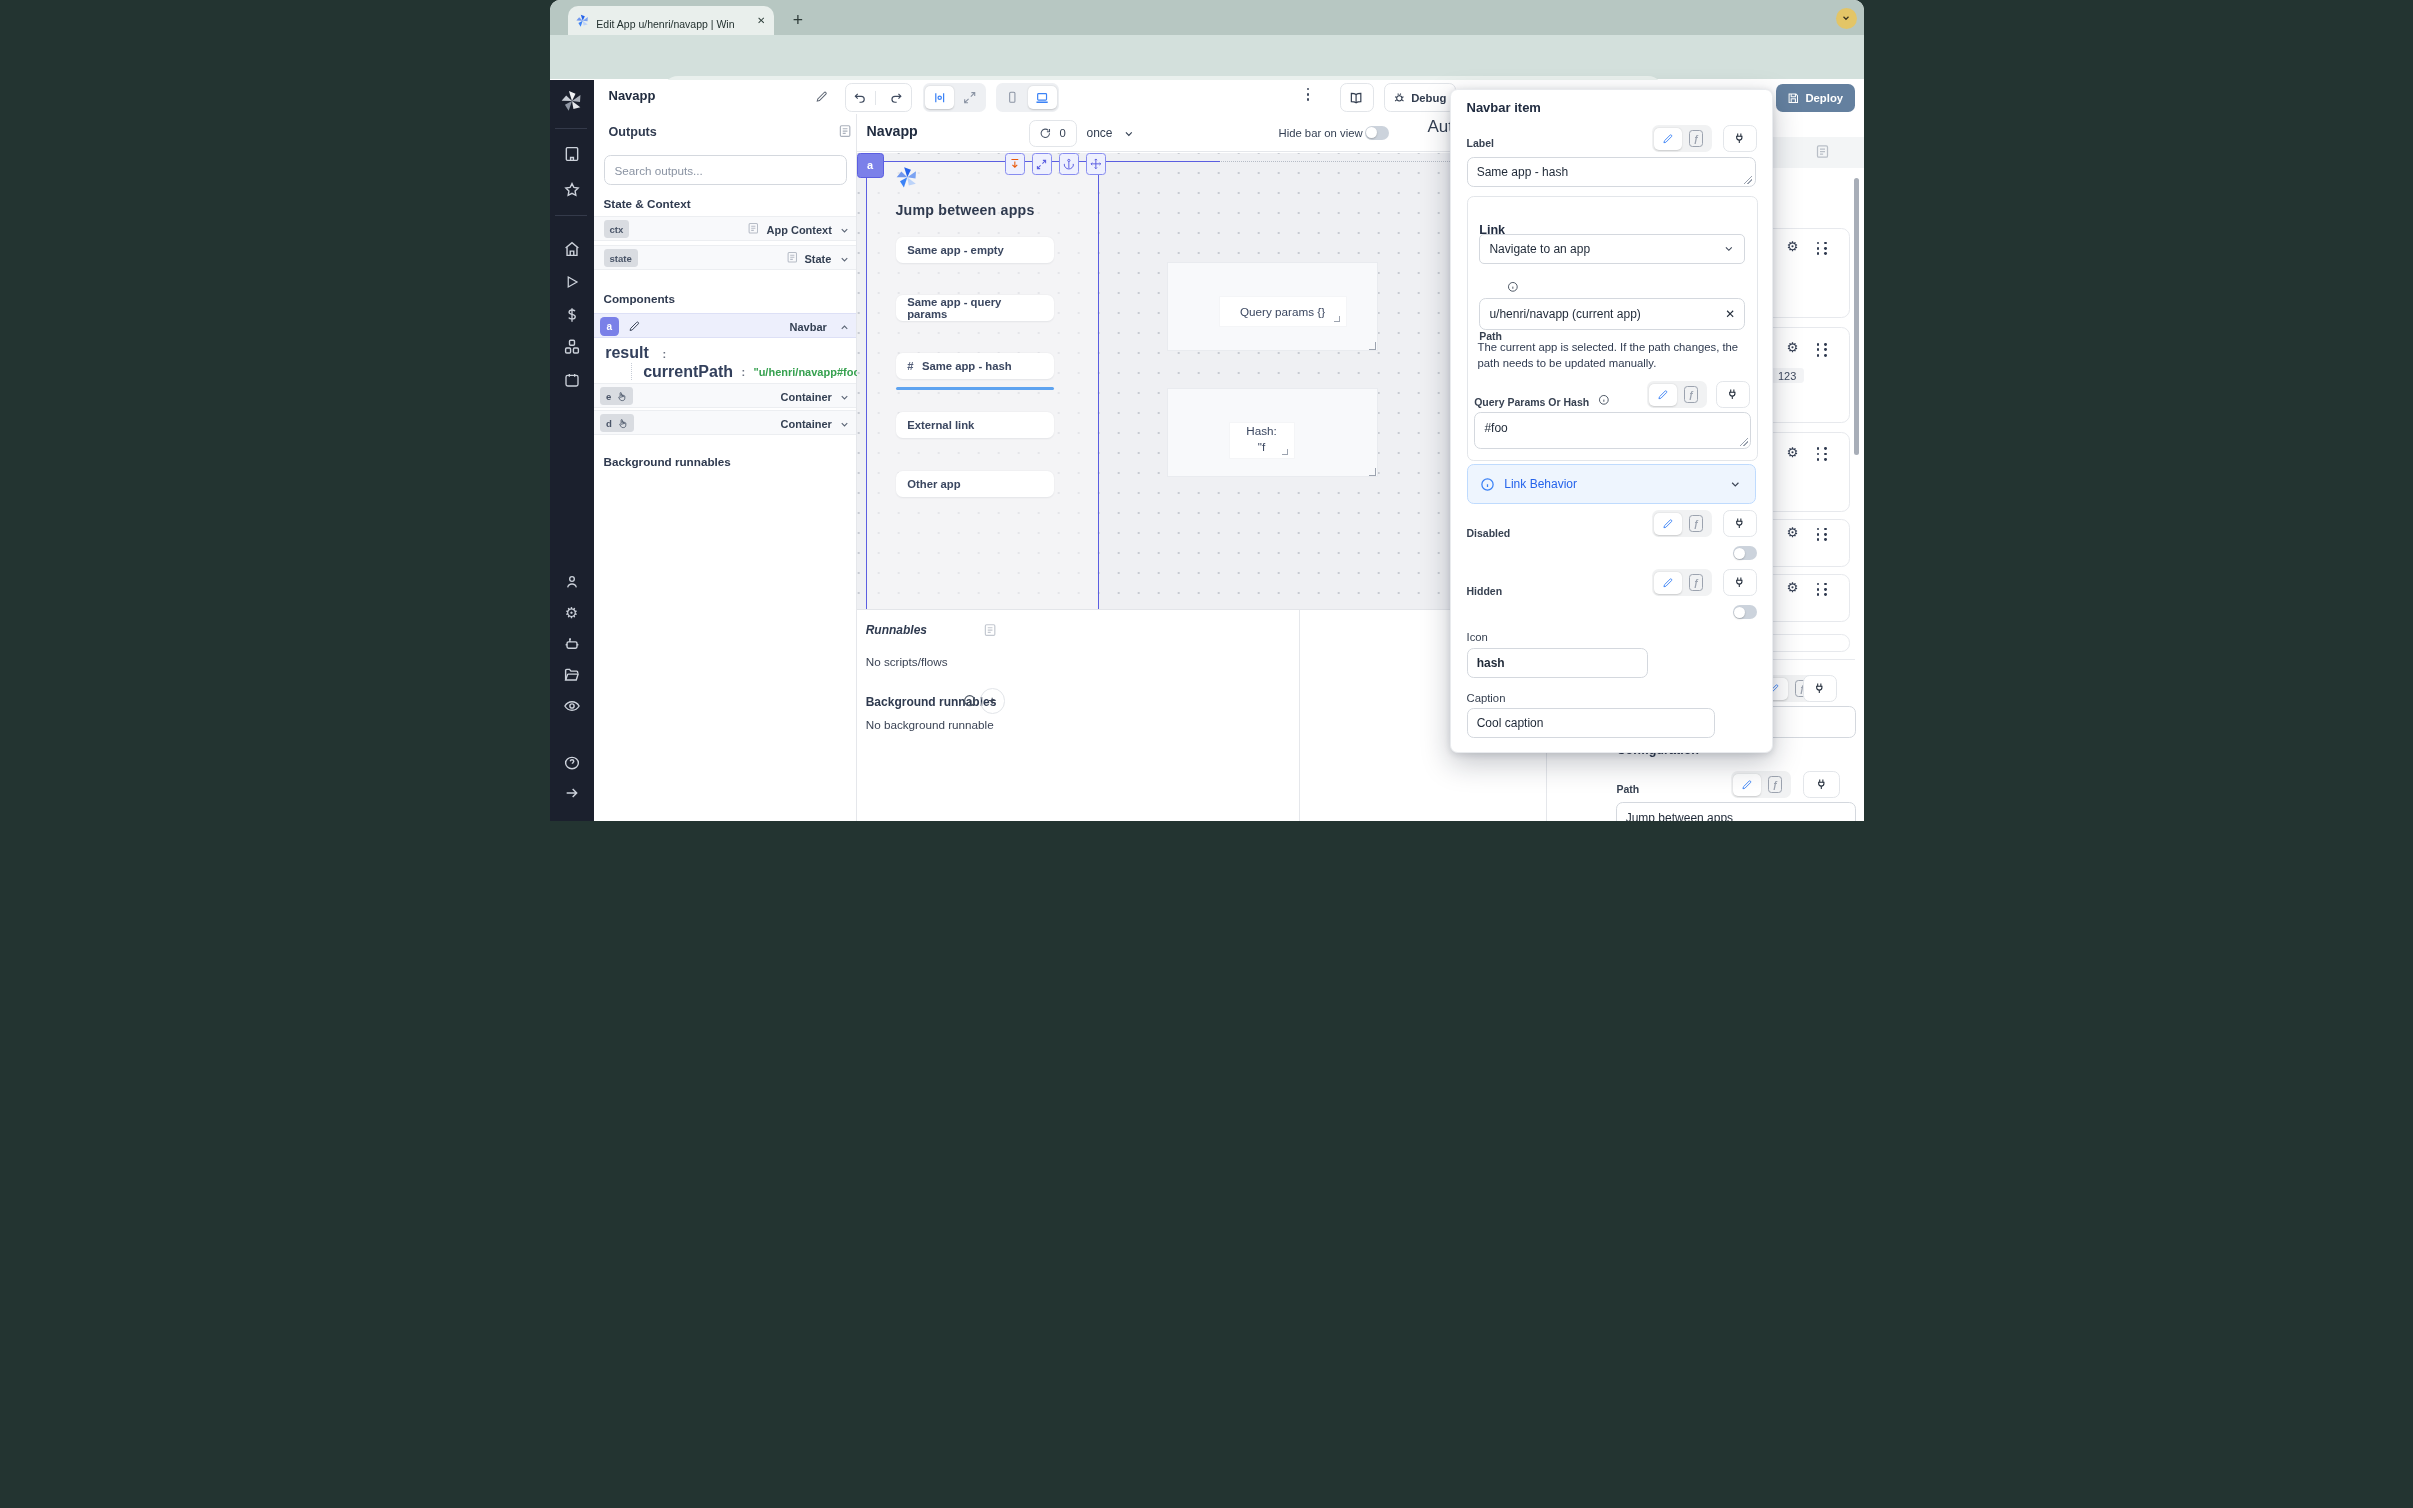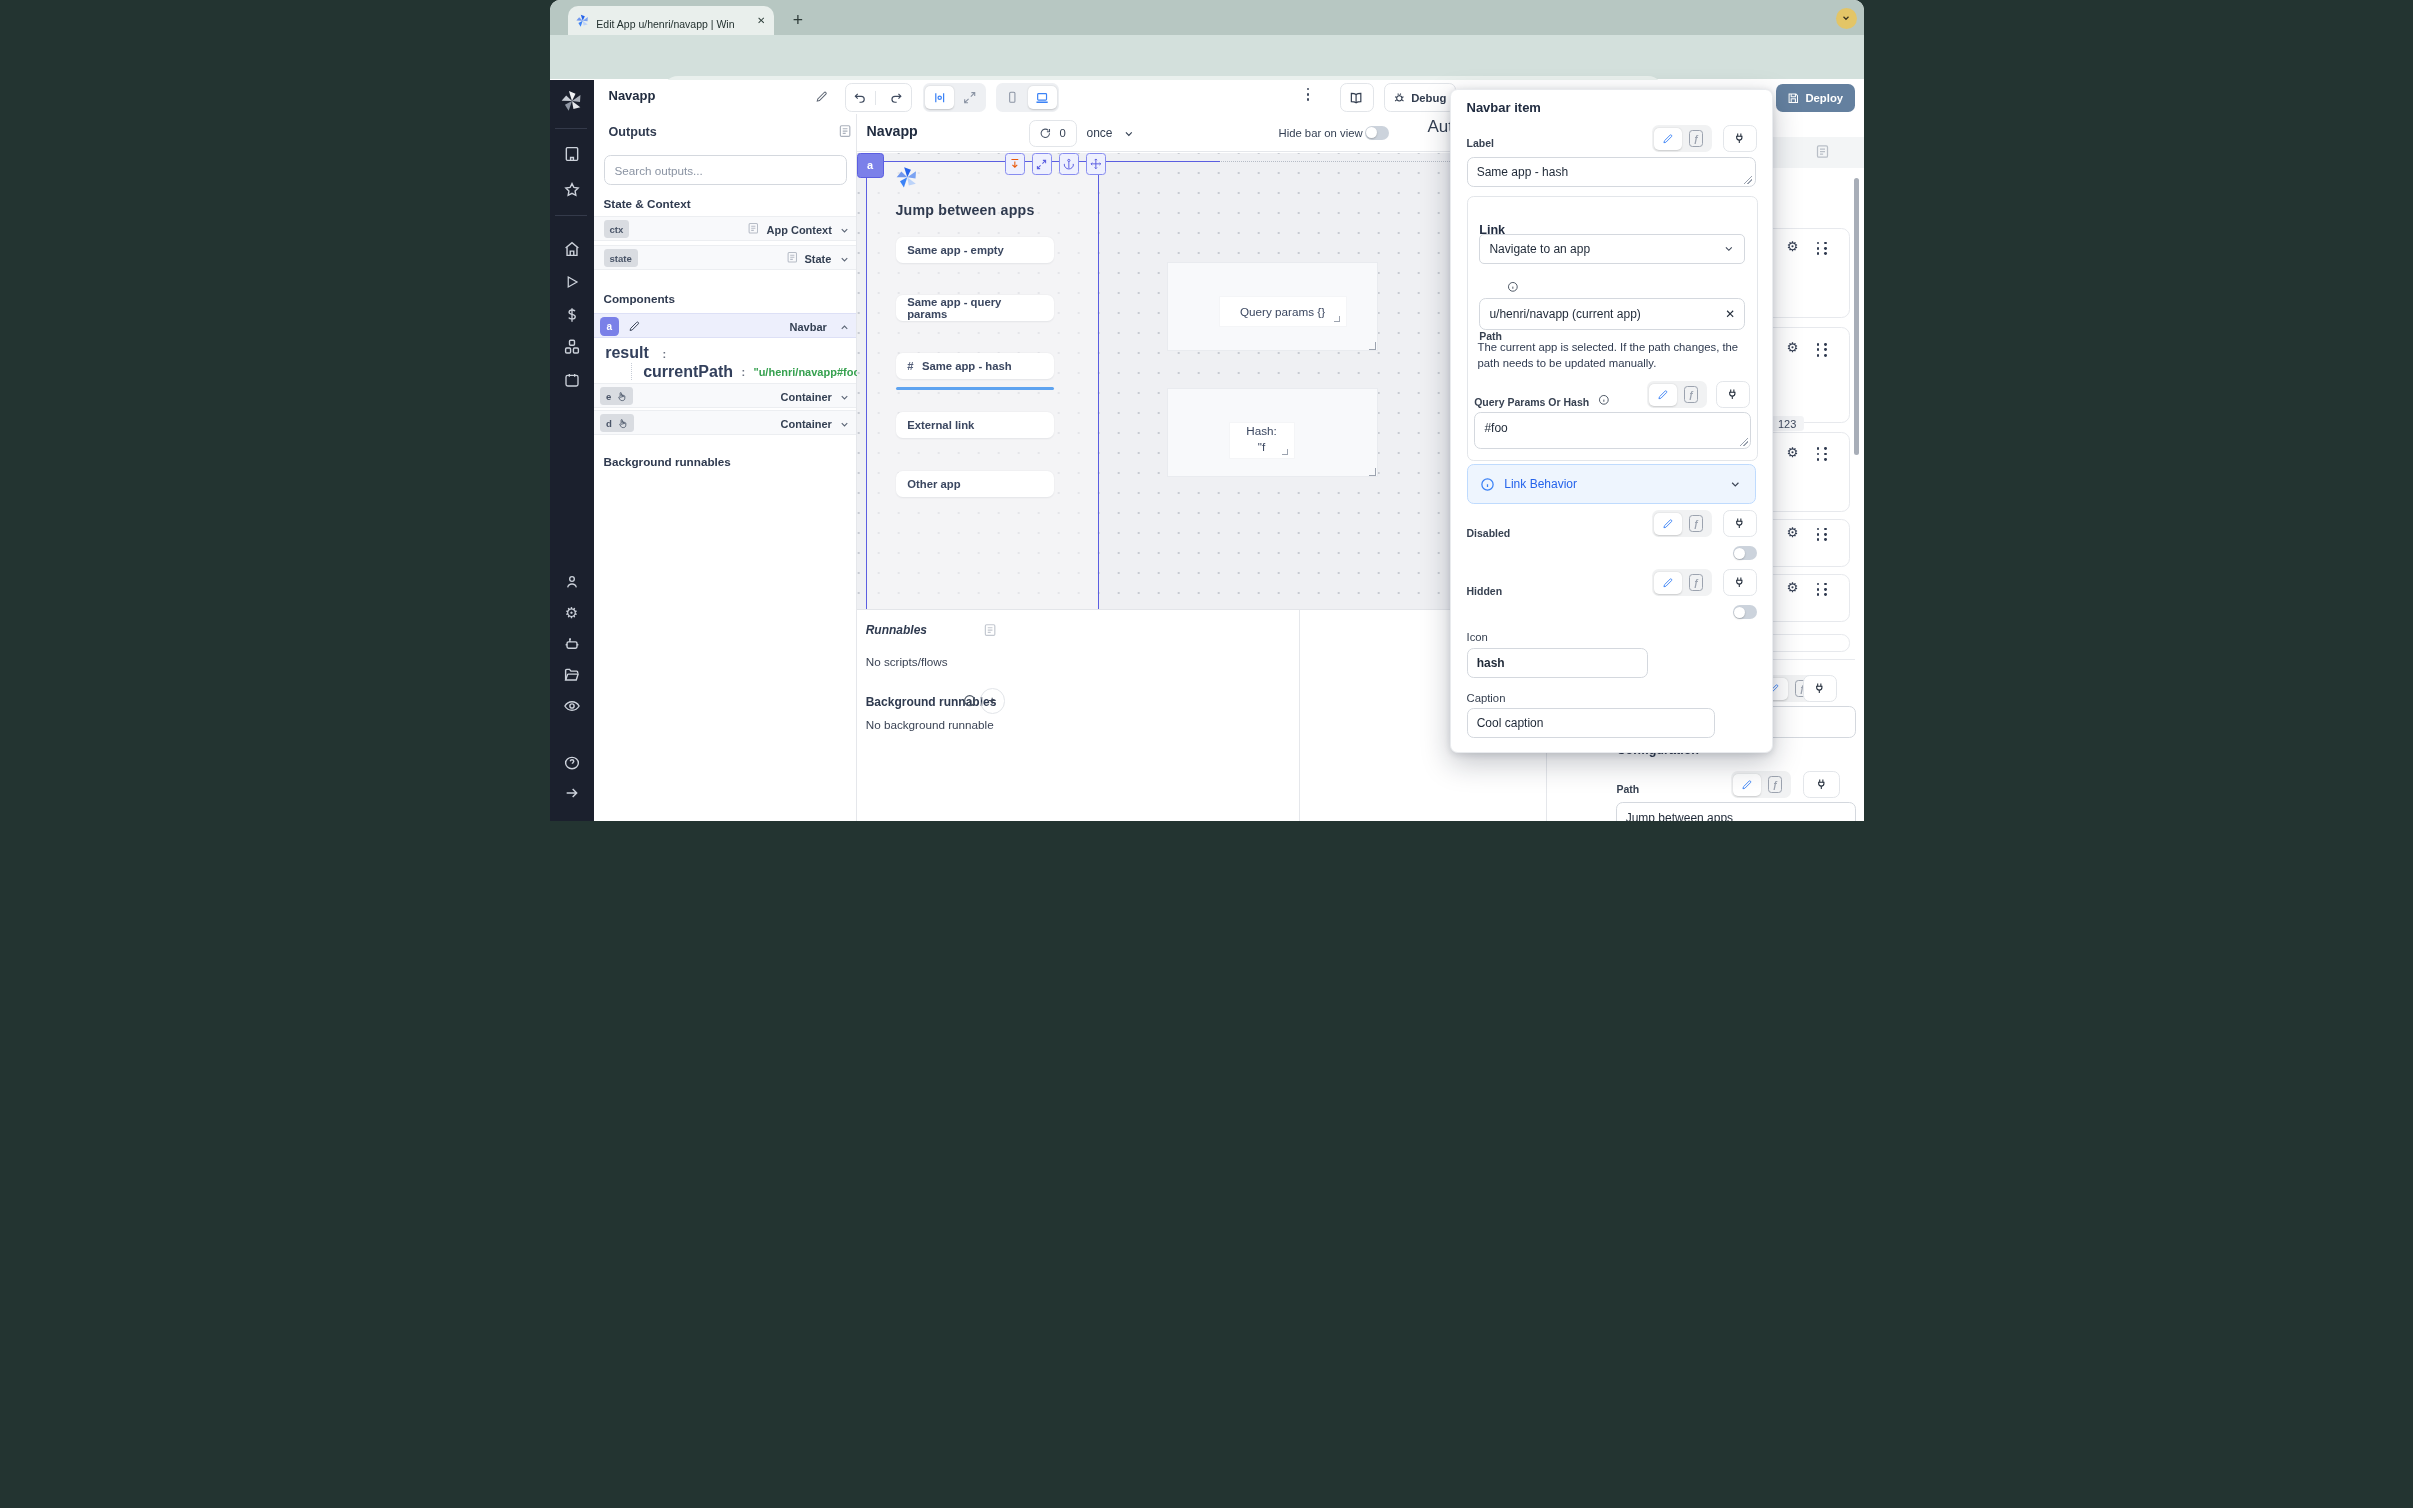--- a/index.html
+++ b/index.html
@@ -66,21 +66,21 @@
   .runn{left:307px;top:609px;width:689px;height:212px;background:#fff;border-top:0.8px solid #e3e5e9;box-sizing:border-box;}
   .r-h{font-size:12px;font-weight:bold;color:#2f3a4f;}
   .r-t{font-size:11.7px;color:#3b4455;}
   
   .setpanel{left:996px;top:114px;width:318px;height:707px;background:#fff;border-left:0.8px solid #e5e7eb;box-sizing:border-box;}
   .grayband{position:absolute;left:0.8px;top:22.6px;width:317px;height:31px;background:#f3f5f6;}
   .scard{position:absolute;left:189px;width:114px;background:#fff;border:0.8px solid #e7e9ed;border-radius:8.4px;box-sizing:border-box;}
   .gear{font-size:13.4px;color:#2f3a4f;line-height:1;}
   .grip{display:grid;grid-template-columns:3.4px 3.4px;gap:2.5px 4.2px;}
   .grip i{width:2.9px;height:2.9px;background:#2f3a4f;border-radius:50%;display:block;}
-  .pill123{position:absolute;background:#f3f4f6;border-radius:3.4px;font-size:11px;color:#3f4a5f;padding:1.7px 7.5px;margin-top:48px;}
+  .pill123{position:absolute;background:#f3f4f6;border-radius:3.4px;font-size:11px;color:#3f4a5f;padding:1.7px 7.5px;}
   .cfg-h{font-size:12.6px;font-weight:bold;color:#2f3a4f;}
   .fld-l{font-size:10.5px;font-weight:bold;color:#374151;}
   .inp{background:#fff;border:0.8px solid #d4d8de;border-radius:6.7px;box-sizing:border-box;display:flex;align-items:center;padding:0 9.2px;font-size:12px;color:#1f2937;}
   .scrollthumb{position:absolute;left:1304px;top:178px;width:5.9px;height:277px;background:#a8aeb8;border-radius:3.4px;}
   
   .popup{left:900px;top:89px;width:323px;height:664px;background:#fff;border:0.8px solid #e9ebee;border-radius:7.5px;box-shadow:0 10px 28.5px rgba(15,23,42,.25),0 1.7px 6.7px rgba(15,23,42,.12);box-sizing:border-box;}
   .p-title{font-size:13px;font-weight:bold;color:#222d41;}
   .fxseg{position:absolute;width:60px;height:27px;background:#f1f2f3;border-radius:6.7px;display:flex;align-items:center;padding:2.5px;box-sizing:border-box;gap:1.7px;}
   .fxseg .pen{width:28px;height:22px;background:#fff;border-radius:5px;box-shadow:0 0.8px 1.7px rgba(0,0,0,.16);display:flex;align-items:center;justify-content:center;}
   .fxseg .fx{width:26px;height:22px;display:flex;align-items:center;justify-content:center;}

